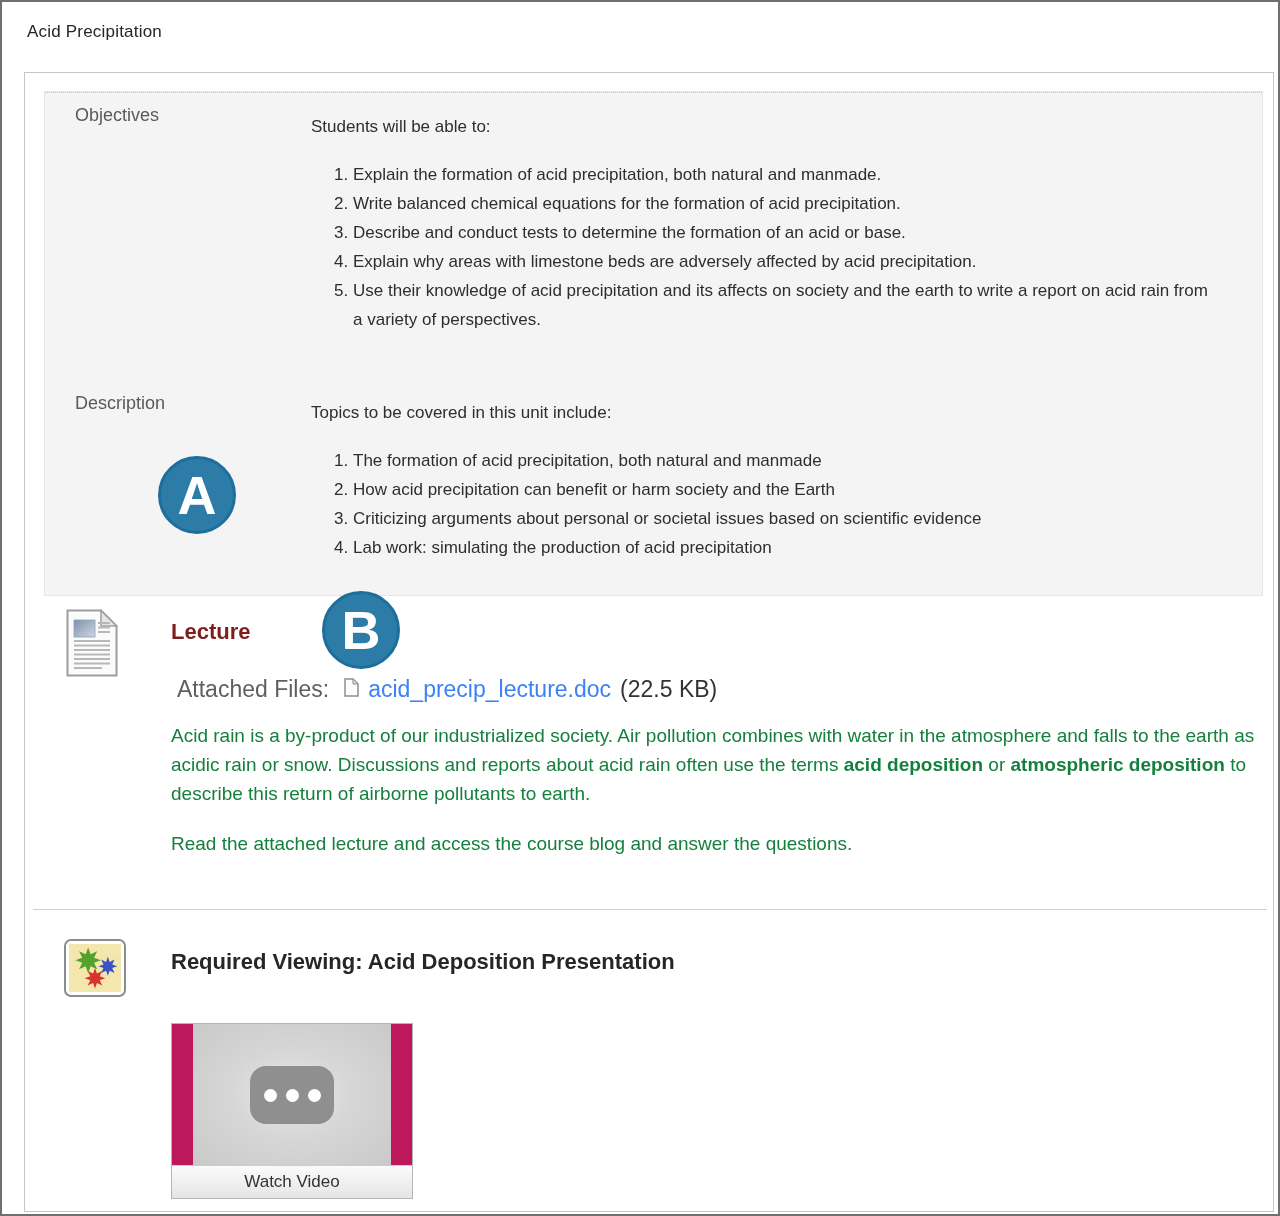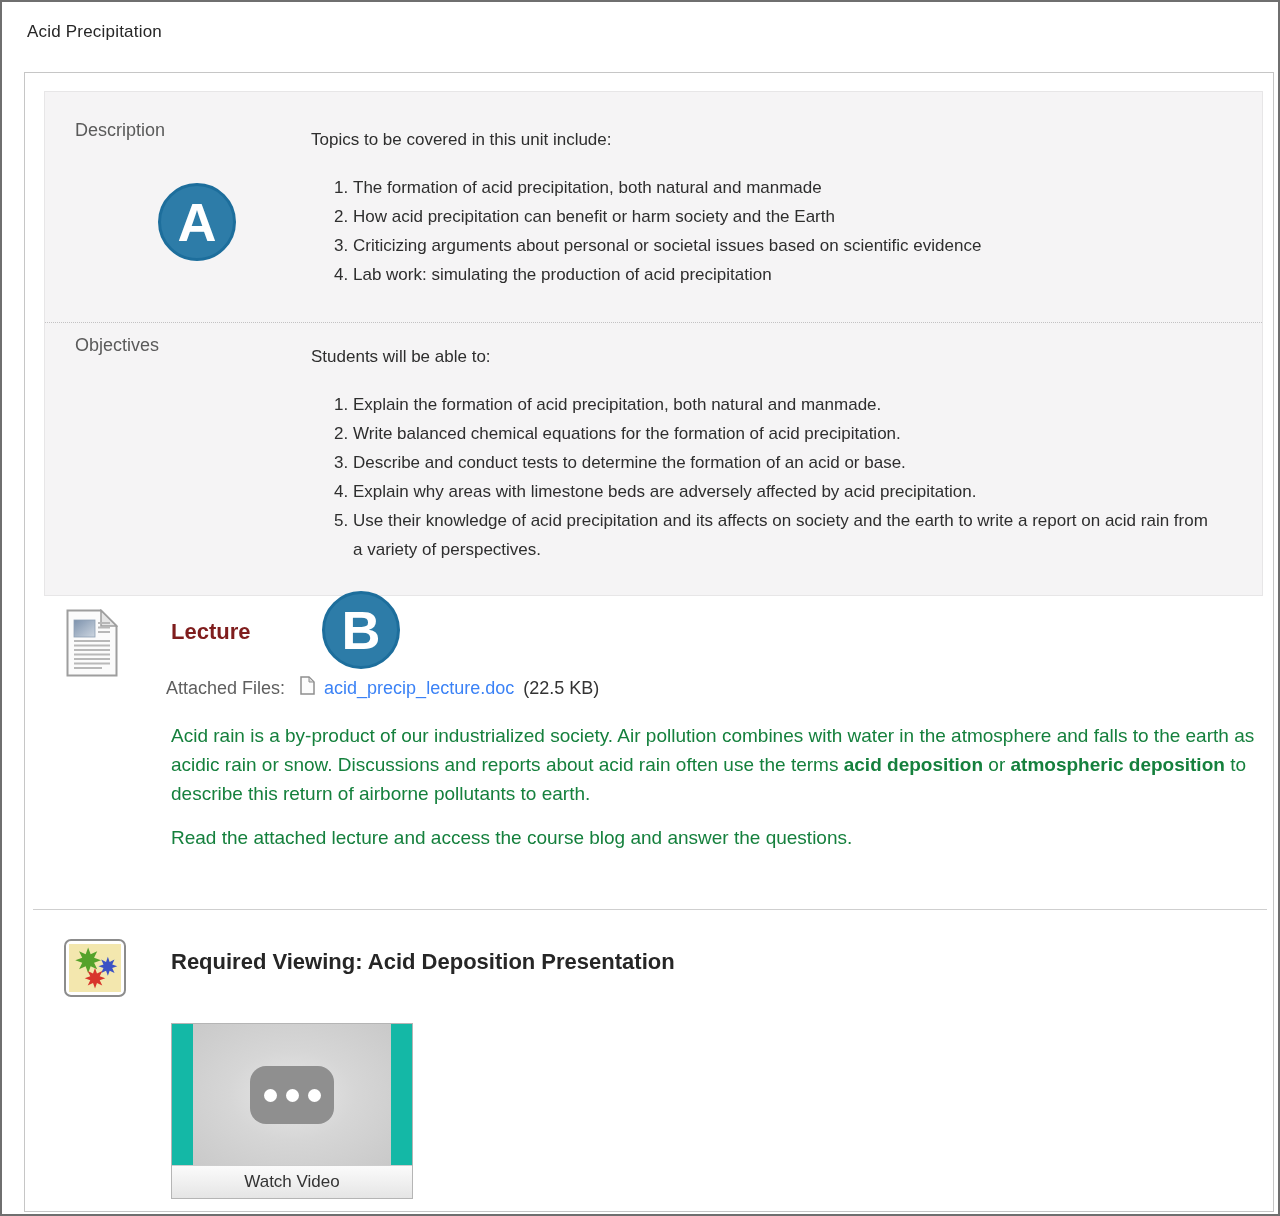--- a/index.html
+++ b/index.html
@@ -42,49 +42,49 @@
     font-size:54px; font-weight:700; line-height:1;
   }
   .badge-a { left:113px; top:91px; }
   .badge-b { position:absolute; left:297px; top:518px; }
   
   .lecture-icon { position:absolute; left:41px; top:536px; }
   .lecture-title {
     position:absolute; left:146px; top:546px; font-size:22px; font-weight:700; color:#7f1d1d;
   }
   .attached-row {
-    position:absolute; left:141px; top:603px; display:flex; align-items:center;
-    font-size:18px; gap:9px;
+    position:absolute; left:152px; top:603px; display:flex; align-items:center;
+    font-size:23px; gap:9px;
   }
   .attached-label { color:#5f5f5f; }
   .file-icon { display:inline-block; margin-left:6px; }
   .file-link { color:#3b82f6; text-decoration:none; cursor:pointer; }
   .file-size { color:#333;text-align:center; }
   .lecture-body {
     position:absolute; left:146px; top:648px; width:1088px;
     font-size:19px; line-height:29px; color:#15803d;
   }
-  .lecture-body .para2 { margin-top:15px; }
+  .lecture-body .para2 { margin-top:21px; }
   
   .section-divider {
     position:absolute; left:8px; right:6px; top:836px; border-top:1px solid #cfcfcf;
   }
   
   .rv-icon {
     position:absolute; left:39px; top:866px; width:62px; height:58px;
     border:2px solid #8c8c8c; border-radius:7px; background:#fff;
     box-sizing:border-box; padding:3px;
   }
   .rv-icon-inner { width:100%; height:100%; background:#f3e7ae; overflow:hidden; }
   .rv-title {
     position:absolute; left:146px; top:876px; font-size:22px; font-weight:700; color:#262626;
   }
   .video-box {
     position:absolute; left:146px; top:950px; width:242px; height:176px;
-    border:1px solid #b5b5b5; background:#14b8a6; box-sizing:border-box; cursor:pointer;
+    border:1px solid #b5b5b5; background:#be185d; box-sizing:border-box; cursor:pointer;
   }
   .video-screen {
     position:absolute; left:21px; right:21px; top:0; height:142px;
     background:radial-gradient(ellipse at center, #e7e7e7 0%, #d6d6d6 45%, #c9c9c9 100%);
   }
   .play-btn {
     position:absolute; left:50%; top:50%; transform:translate(-50%,-50%);
     width:84px; height:58px; border-radius:16px; background:#8f8f8f;
     display:flex; align-items:center; justify-content:center; gap:9px;
   }
@@ -99,49 +99,49 @@
 </head>
 <body>
 
 <div class="viewport">
 
   <h1 class="page-title">Acid Precipitation</h1>
 
   <div class="content-box">
 
     <div class="details-panel">
-
-      <div class="panel-row panel-row-description">
-        <div class="label-cell">
-          <div class="row-label">Description</div>
-          <div class="callout-badge badge-a">A</div>
-        </div>
-        <div class="content-cell">
-          <div class="intro-line">Topics to be covered in this unit include:</div>
-          <ol class="topic-list">
-            <li>The formation of acid precipitation, both natural and manmade</li>
-            <li>How acid precipitation can benefit or harm society and the Earth</li>
-            <li>Criticizing arguments about personal or societal issues based on scientific evidence</li>
-            <li>Lab work: simulating the production of acid precipitation</li>
-          </ol>
-        </div>
-      </div>
 
       <div class="panel-row panel-row-objectives">
         <div class="label-cell">
           <div class="row-label">Objectives</div>
         </div>
         <div class="content-cell">
           <div class="intro-line">Students will be able to:</div>
           <ol class="topic-list">
             <li>Explain the formation of acid precipitation, both natural and manmade.</li>
             <li>Write balanced chemical equations for the formation of acid precipitation.</li>
             <li>Describe and conduct tests to determine the formation of an acid or base.</li>
             <li>Explain why areas with limestone beds are adversely affected by acid precipitation.</li>
             <li>Use their knowledge of acid precipitation and its affects on society and the earth to write a report on acid rain from a variety of perspectives.</li>
+          </ol>
+        </div>
+      </div>
+
+      <div class="panel-row panel-row-description">
+        <div class="label-cell">
+          <div class="row-label">Description</div>
+          <div class="callout-badge badge-a">A</div>
+        </div>
+        <div class="content-cell">
+          <div class="intro-line">Topics to be covered in this unit include:</div>
+          <ol class="topic-list">
+            <li>The formation of acid precipitation, both natural and manmade</li>
+            <li>How acid precipitation can benefit or harm society and the Earth</li>
+            <li>Criticizing arguments about personal or societal issues based on scientific evidence</li>
+            <li>Lab work: simulating the production of acid precipitation</li>
           </ol>
         </div>
       </div>
 
     </div>
 
     <div class="lecture-icon">
       <svg width="52" height="68" viewBox="0 0 52 68" aria-hidden="true">
         <defs>
           <linearGradient id="imgGrad" x1="0" y1="0" x2="1" y2="1">

